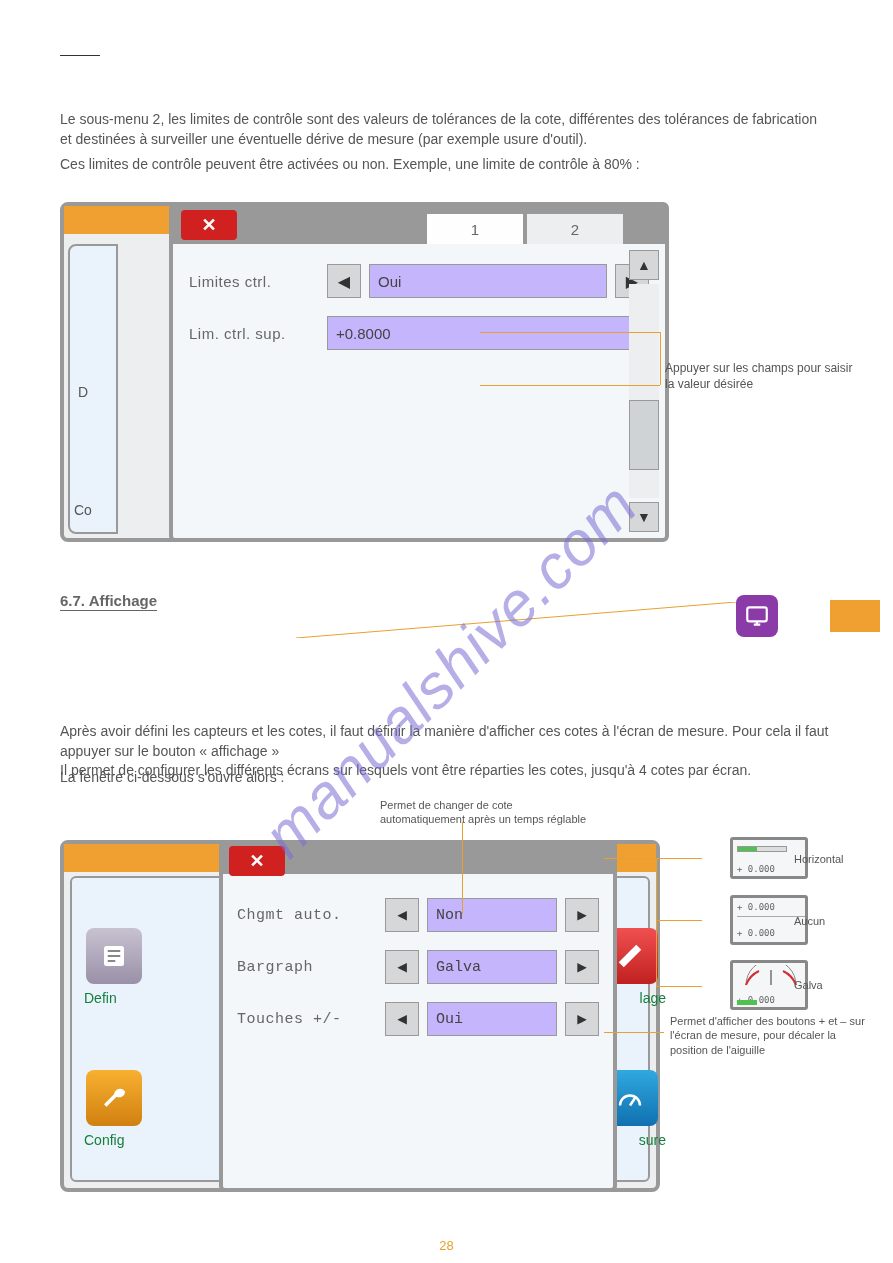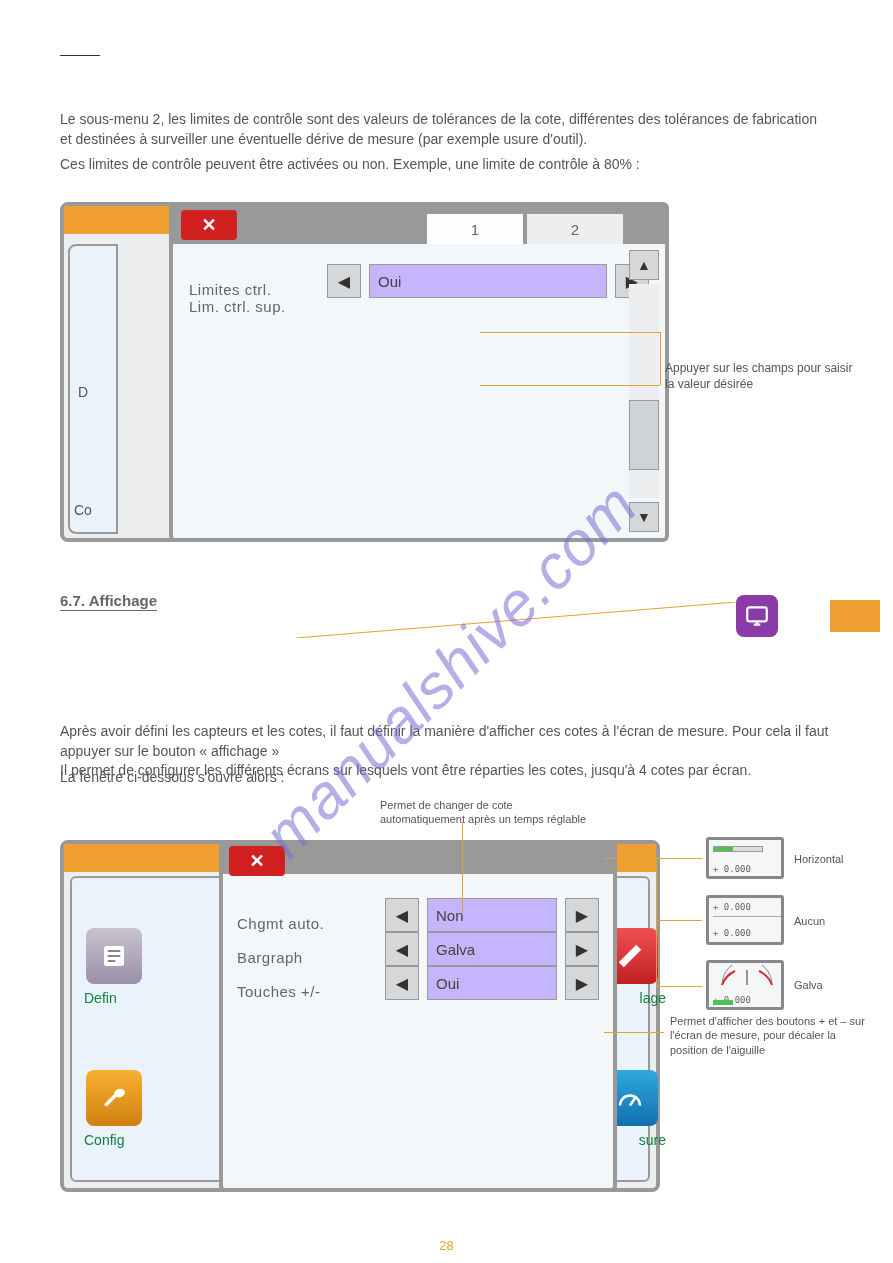--- a/index.html
+++ b/index.html
@@ -14,21 +14,21 @@
 .shot1 .topbar { background: #f0a030; height: 28px; }
 .cutbox { position: absolute; left: 4px; bottom: 4px; top: 38px; width: 50px; background: #eaf3fb; border: 2px solid #999; border-top-left-radius: 8px; border-bottom-left-radius: 8px; }
 .cutD { position: absolute; left: 14px; top: 178px; color: #555; }
 .cutC { position: absolute; left: 10px; top: 296px; color: #555; }
 .modal1 { position: absolute; left: 105px; top: -4px; width: 500px; height: 340px; background: #f4f7fa; border: 4px solid #999; border-radius: 6px; }
 .modal1 .tabbar { display: flex; height: 38px; background: #999; }
 .closebtn { width: 56px; height: 30px; background: #d02020; border-radius: 4px; margin: 4px 8px; display: flex; align-items: center; justify-content: center; color: #fff; font-weight: bold; font-size: 18px; }
 .tab { width: 100px; height: 32px; margin-top: 6px; background: #eceef0; border: 2px solid #999; border-bottom: none; display: flex; align-items: center; justify-content: center; color: #666; font-size: 15px; }
 .tab.active { background: #fdfefd; }
 .modalbody { padding: 20px 16px; position: relative; }
-.row { display: flex; align-items: flex-end; gap: 8px; }
+.row { display: flex; align-items: center; margin-bottom: 18px; gap: 8px; }
 .lbl { width: 130px; color: #666; font-size: 15px; letter-spacing: 0.5px; }
 .arrowbtn { width: 34px; height: 34px; background: #d5d7d9; border: 1px solid #999; display: flex; align-items: center; justify-content: center; font-size: 16px; color: #333; }
 .field { height: 34px; border: 1px solid #999; background: #c4b5fd; padding: 0 8px; display: flex; align-items: center; color: #444; font-size: 15px; flex: 1; }
 .fieldW { width: 200px; }
 .scrollbar { position: absolute; right: 6px; top: 44px; bottom: 6px; width: 30px; }
 .sbtn { width: 30px; height: 30px; background: #d5d7d9; border: 1px solid #999; display: flex; align-items: center; justify-content: center; }
 .strack { position: absolute; top: 34px; bottom: 34px; width: 30px; background: #eceef0; }
 .sthumb { position: absolute; top: 150px; width: 30px; height: 70px; background: #cfd3d6; border: 1px solid #999; }
 
 
@@ -55,24 +55,24 @@
 .bgpanel { position: absolute; left: 6px; right: 6px; top: 32px; bottom: 6px; background: #eaf3fb; border: 2px solid #999; border-radius: 6px; }
 .bgicon { position: absolute; width: 56px; height: 56px; border-radius: 8px; display: flex; align-items: center; justify-content: center; }
 .bgicon.g { background: linear-gradient(#c8c2d0,#9a90a8); left: 14px; top: 50px; }
 .bgicon.r { background: linear-gradient(#f05050,#c02020); right: -10px; top: 50px; }
 .bgicon.y { background: linear-gradient(#f8b030,#d08010); left: 14px; top: 192px; }
 .bgicon.b { background: linear-gradient(#30a8e0,#1070b0); right: -10px; top: 192px; }
 .bglbl { position: absolute; font-size: 14px; color: #15803d; }
 .modal2 { position: absolute; left: 155px; top: -4px; width: 398px; height: 352px; background: #f4f7fa; border: 4px solid #999; border-radius: 6px; }
 .modal2 .topstrip { height: 30px; background: #999; display: flex; }
 .modal2 .closebtn { margin: 2px 6px; }
-.modal2 .body { padding: 24px 14px; }
-
-
-.thumb { position: absolute; width: 78px; height: 42px; border: 3px solid #888; border-radius: 3px; background: #f4f6f8; }
+.modal2 .body { padding: 24px 14px; font-family: Liberation Mono, monospace; }
+
+
+.thumb { position: absolute; width: 78px; height: 42px; border: 3px solid #888; border-radius: 3px; background: #f4f6f8; margin-left: 24px; }
 .thumb .tnum { position: absolute; left: 4px; bottom: 2px; font-size: 9px; color: #666; font-family: monospace; }
 .thumb .tbar { position: absolute; left: 4px; top: 6px; width: 50px; height: 6px; background: linear-gradient(90deg,#50c050 40%, #ddd 40%); border: 1px solid #999; }
 .thumb .tgalva { position: absolute; left: 8px; top: 2px; width: 60px; height: 22px; }
 
 .note2 { position: absolute; font-size: 11px; color: #555; line-height: 1.3; }
 .oline { position: absolute; border-top: 1px solid #e8a030; }
 .ovline { position: absolute; border-left: 1px solid #e8a030; }
 .footer { position: absolute; left: 0; right: 0; top: 1238px; text-align: center; color: #e8a030; font-size: 13px; }
 
 
@@ -110,20 +110,21 @@
           <div class="arrowbtn">
               <span>◀</span>
             </div>
           <div class="field" style="width:120px">Oui</div>
           <div class="arrowbtn">
               <span>▶</span>
             </div>
         </div>
         <div class="row">
           <div class="lbl">Lim. ctrl. sup.</div>
+          <div class="field fieldW">+0.8000</div>
         </div>
       </div>
       <div class="scrollbar">
         <div class="sbtn" style="position:absolute;top:0">
             <span>▲</span>
           </div>
         <div class="strack"></div>
         <div class="sthumb"></div>
         <div class="sbtn" style="position:absolute;bottom:0">
             <span>▼</span>

